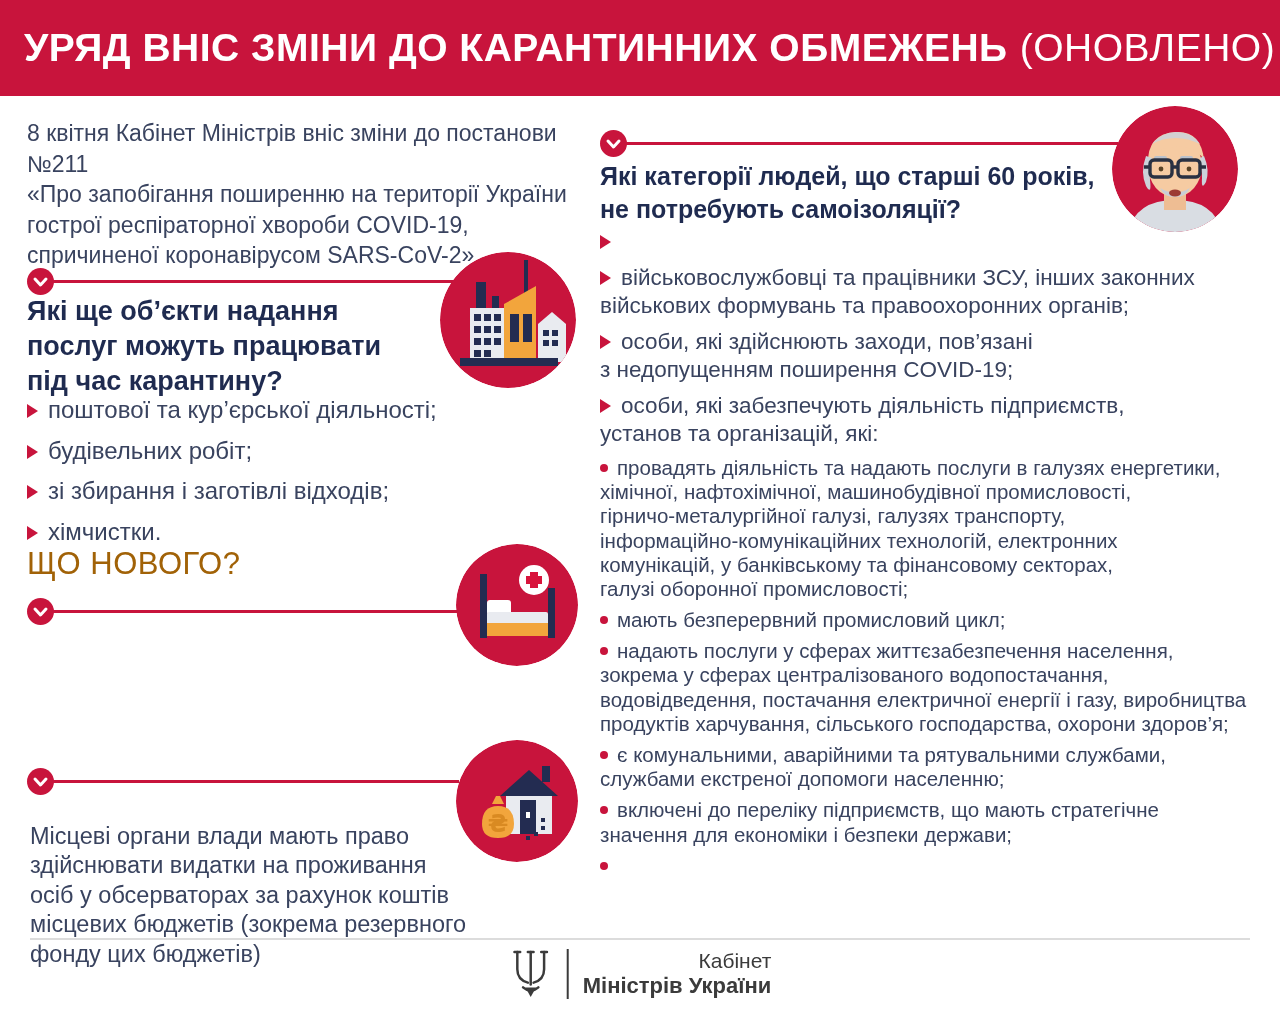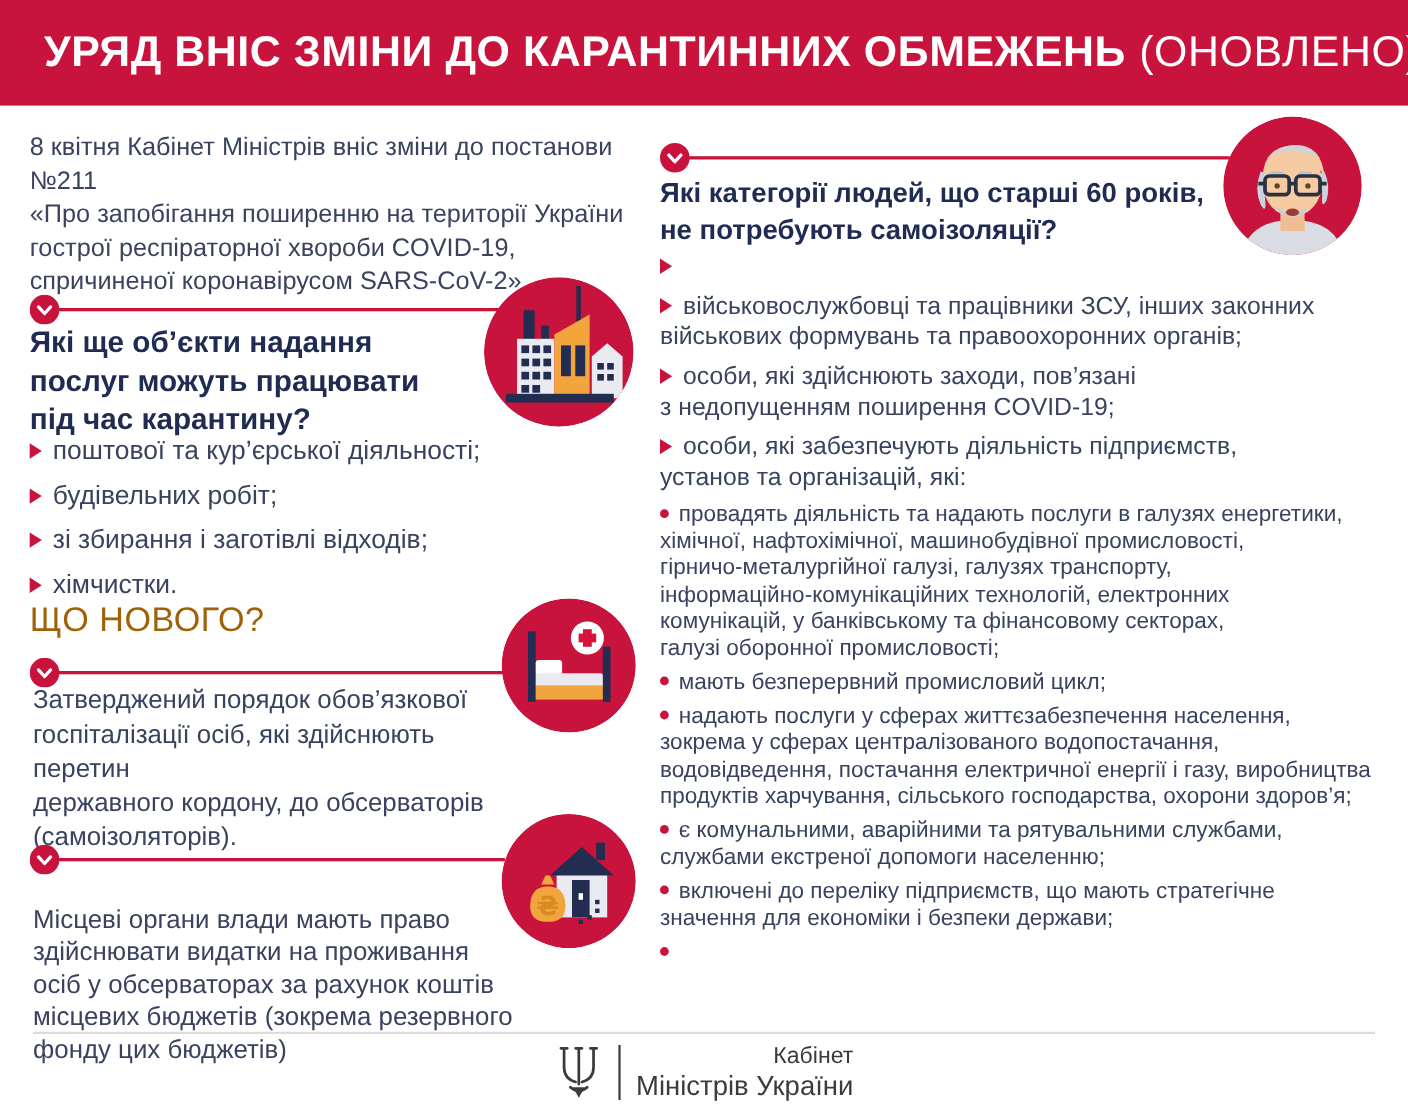--- a/index.html
+++ b/index.html
@@ -1,21 +1,21 @@
 <!DOCTYPE html>
 <html lang="uk"><head>
 <meta charset="utf-8">
 <style>
   html,body{margin:0;padding:0;background:#ffffff;}
   .page{position:relative;width:1280px;height:1014px;background:#ffffff;overflow:hidden;
         font-family:"Liberation Sans",sans-serif;color:#323d5c;}
 
   
   .topbar{position:absolute;left:0;top:0;width:1280px;height:96px;background:#c8143c;
-          display:flex;align-items:center;padding-left:40px;box-sizing:border-box;white-space:nowrap;}
+          display:flex;align-items:center;padding-left:24px;box-sizing:border-box;white-space:nowrap;}
   .topbar .t-bold{color:#fff;font-size:39px;font-weight:700;letter-spacing:.5px;}
   .topbar .t-light{color:#fff;font-size:39px;font-weight:400;margin-left:12px;letter-spacing:.5px;}
 
   
   .pre{white-space:pre-line;}
   .marker{position:absolute;display:flex;align-items:center;height:27px;}
   .marker svg{flex:0 0 auto;display:block;}
   .marker .mline{height:3px;background:#c8143c;flex:1;margin-left:-2px;}
   .icon-circle{position:absolute;border-radius:50%;}
   .tri{display:inline-block;width:0;height:0;border-left:11px solid #c8143c;
@@ -49,21 +49,21 @@
   .r-content .sub-b{font-size:20.5px;line-height:1.18;color:#39435f;margin-bottom:7px;}
   .r-content .sub-b:first-of-type{margin-top:6px;}
 
   
   .divider{position:absolute;left:30px;top:938px;width:1220px;height:2px;background:#dcdcdc;}
   .footer-logo{position:absolute;left:50%;top:948px;transform:translateX(-50%);
                display:flex;align-items:center;gap:14px;color:#3b3b3b;}
   .footer-logo .vbar{width:2px;height:50px;background:#3b3b3b;}
   .footer-logo .org{display:flex;flex-direction:column;justify-content:center;line-height:1.18;}
   .footer-logo .org .l1{font-size:21px;font-weight:400;text-align:right;}
-  .footer-logo .org .l2{font-size:25px;font-weight:400;}
+  .footer-logo .org .l2{font-size:22px;font-weight:700;}
 </style>
 </head>
 <body>
 
 <div class="page">
 
   <header class="topbar">
       <span class="t-bold">УРЯД ВНІС ЗМІНИ ДО КАРАНТИННИХ ОБМЕЖЕНЬ</span>
       <span class="t-light">(ОНОВЛЕНО)</span>
     </header>
@@ -132,24 +132,20 @@
 
   <div class="whats-new">ЩО НОВОГО?</div>
 
   <div class="marker s2-marker">
       <svg width="27" height="27" viewBox="0 0 27 27">
         <circle cx="13.5" cy="13.5" r="13.5" fill="#c8143c"></circle>
         <path d="M8 11l5.5 6L19 11" fill="none" stroke="#fff" stroke-width="3" stroke-linecap="round" stroke-linejoin="round"></path>
       </svg>
       <div class="mline"></div>
     </div>
-  <div class="s2-text pre">Затверджений порядок обов’язкової
-госпіталізації осіб, які здійснюють перетин
-державного кордону, до обсерваторів
-(самоізоляторів).</div>
 
   <svg class="icon-circle bed-circle" viewBox="0 0 122 122">
     <defs>
         <clipPath id="cb">
           <circle cx="61" cy="61" r="61"></circle>
         </clipPath>
       </defs>
     <circle cx="61" cy="61" r="61" fill="#c8143c"></circle>
     <g clip-path="url(#cb)">
       <circle cx="78" cy="36" r="15" fill="#fff"></circle>

